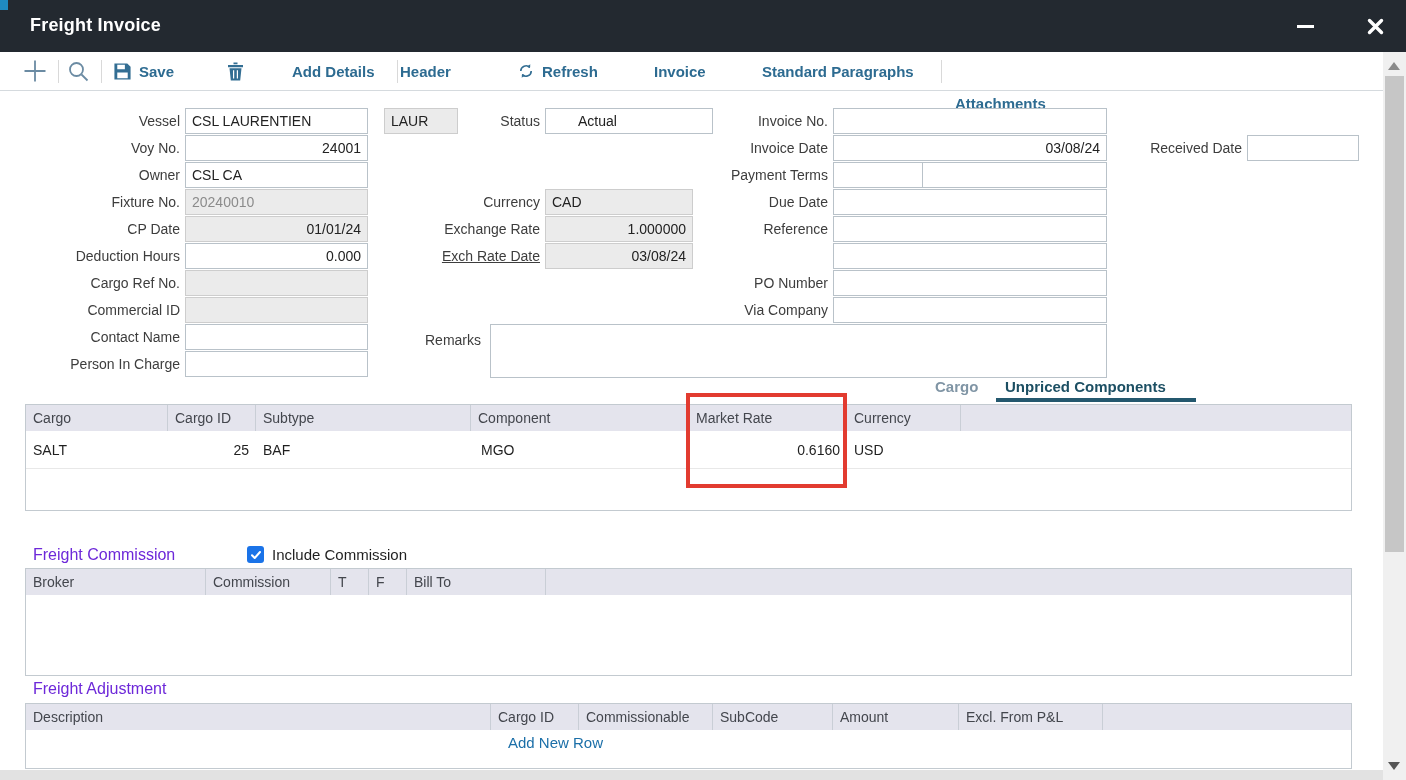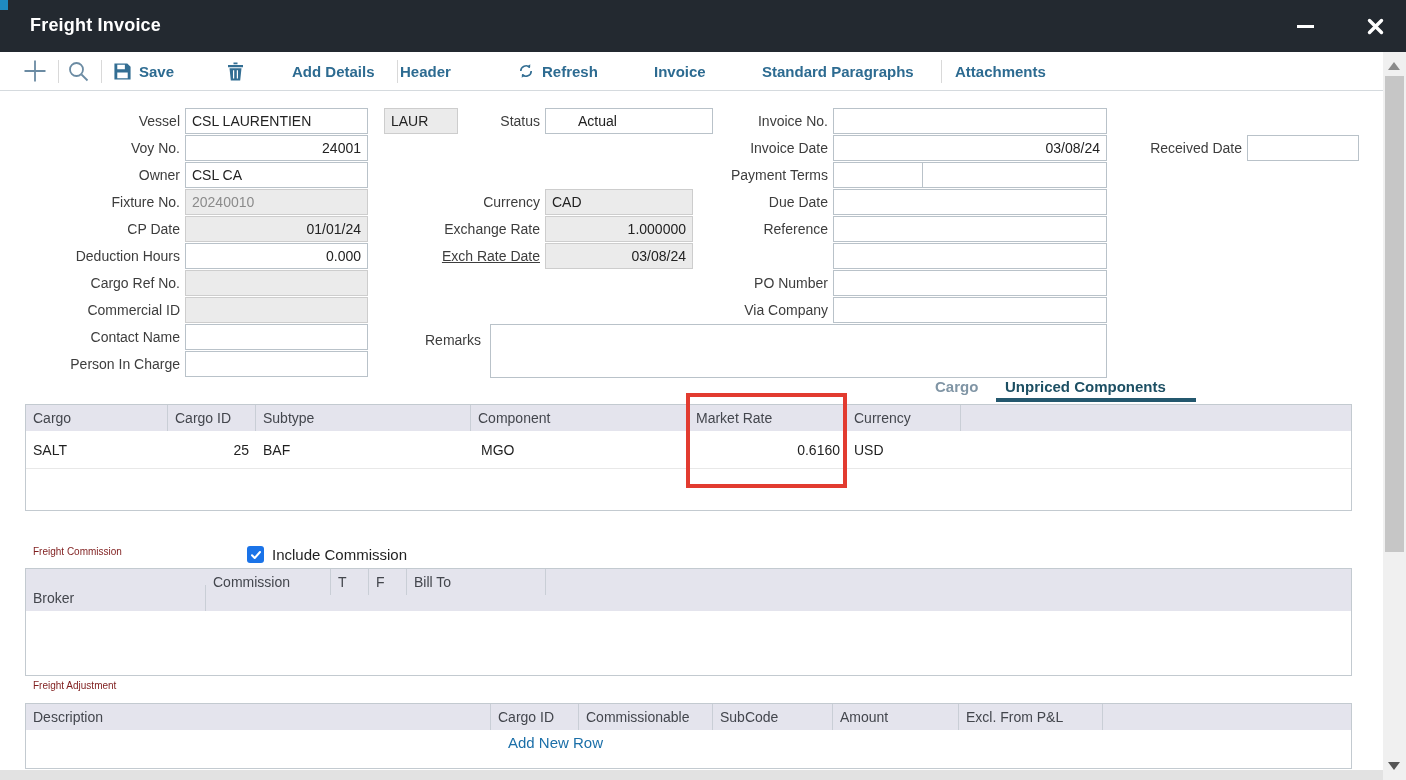--- a/index.html
+++ b/index.html
@@ -30,21 +30,21 @@
   .tab.active { color:#1c4f63; }
   .tab-underline { position:absolute; background:#24586e; height:4px; }
   
   .grid { position:absolute; border:1px solid #c3cad0; background:#fff; }
   .g-head { display:flex; background:#e4e4ed; }
   .g-hcell { height:26px; line-height:26px; font-size:14px; color:#43464d; padding:0 7px; border-right:1px solid #c9ced6; background:#e4e4ed; overflow:hidden; white-space:nowrap; }
   .g-row { display:flex; align-items:center; height:38px; border-bottom:1px solid #e8e8e8; }
   .g-cell { font-size:14px; color:#1f1f1f; padding:0 7px; white-space:nowrap; overflow:hidden; }
   .g-cell.right { text-align:right; }
   .hl-box { position:absolute; border:4px solid #e23b30; background:transparent; pointer-events:none; z-index:6; }
-  .section-lbl { position:absolute; font-size:10px; color:#7f1d1d; white-space:nowrap; }
+  .section-lbl { position:absolute; font-size:16px; color:#6d28d9; white-space:nowrap; }
   .link { position:absolute; font-size:15px; color:#1b6fa8; cursor:pointer; white-space:nowrap; }
   
   .chk { position:absolute; width:17px; height:17px; background:#1a73e8; border-radius:3px; display:flex; align-items:center; justify-content:center; cursor:pointer; }
   .chk-lbl { position:absolute; font-size:15px; color:#1f1f1f; white-space:nowrap; }
   
   .vscroll { position:absolute; left:1383px; top:52px; width:23px; height:728px; background:#f0f0f0; }
   .vthumb { position:absolute; left:2px; top:24px; width:19px; height:476px; background:#c6c6c6; cursor:pointer; }
   .arr { position:absolute; left:5px; width:0; height:0; cursor:pointer; }
   .arr-up { top:10px; border-left:6px solid transparent; border-right:6px solid transparent; border-bottom:8px solid #8a8a8a; }
   .arr-dn { bottom:10px; border-left:6px solid transparent; border-right:6px solid transparent; border-top:8px solid #555; }
@@ -110,21 +110,21 @@
         </svg>
       <span>Refresh</span>
     </span>
     <span class="tb-item" style="left:654px;">
       <span>Invoice</span>
     </span>
     <span class="tb-item" style="left:762px;">
       <span>Standard Paragraphs</span>
     </span>
     <span class="tb-sep" style="left:941px;"></span>
-    <span class="tb-item" style="left:955px;">
+    <span class="tb-item" style="left:955px;margin-top:32px;">
       <span>Attachments</span>
     </span>
   </div>
 
   <div class="lbl" style="left:0;top:108px;width:180px;">Vessel</div>
   <input class="inp" style="left: 185px; top: 108px; width: 183px;" value="CSL LAURENTIEN">
   <input class="inp ro" style="left: 384px; top: 108px; width: 74px;" readonly="" value="LAUR">
 
   <div class="lbl" style="left:0;top:135px;width:180px;">Voy No.</div>
   <input class="inp right" style="left: 185px; top: 135px; width: 183px;" value="24001">
@@ -223,21 +223,21 @@
   <div class="section-lbl" style="left:33px;top:546px;">Freight Commission</div>
   <div class="chk" style="left:247px;top:546px;">
     <svg width="12" height="12" viewBox="0 0 12 12">
         <path d="M2 6.2 L4.7 9 L10 3" fill="none" stroke="#ffffff" stroke-width="2" stroke-linecap="round" stroke-linejoin="round"></path>
       </svg>
   </div>
   <div class="chk-lbl" style="left:272px;top:546px;">Include Commission</div>
 
   <div class="grid" style="left:25px;top:568px;width:1327px;height:108px;">
     <div class="g-head">
-      <div class="g-hcell" style="width:180px;margin-top:16px;">Broker</div>
+      <div class="g-hcell" style="width:180px;">Broker</div>
       <div class="g-hcell" style="width:125px;">Commission</div>
       <div class="g-hcell" style="width:38px;">T</div>
       <div class="g-hcell" style="width:38px;">F</div>
       <div class="g-hcell" style="width:139px;">Bill To</div>
     </div>
   </div>
 
   <div class="section-lbl" style="left:33px;top:680px;">Freight Adjustment</div>
   <div class="grid" style="left:25px;top:703px;width:1327px;height:66px;">
     <div class="g-head">

